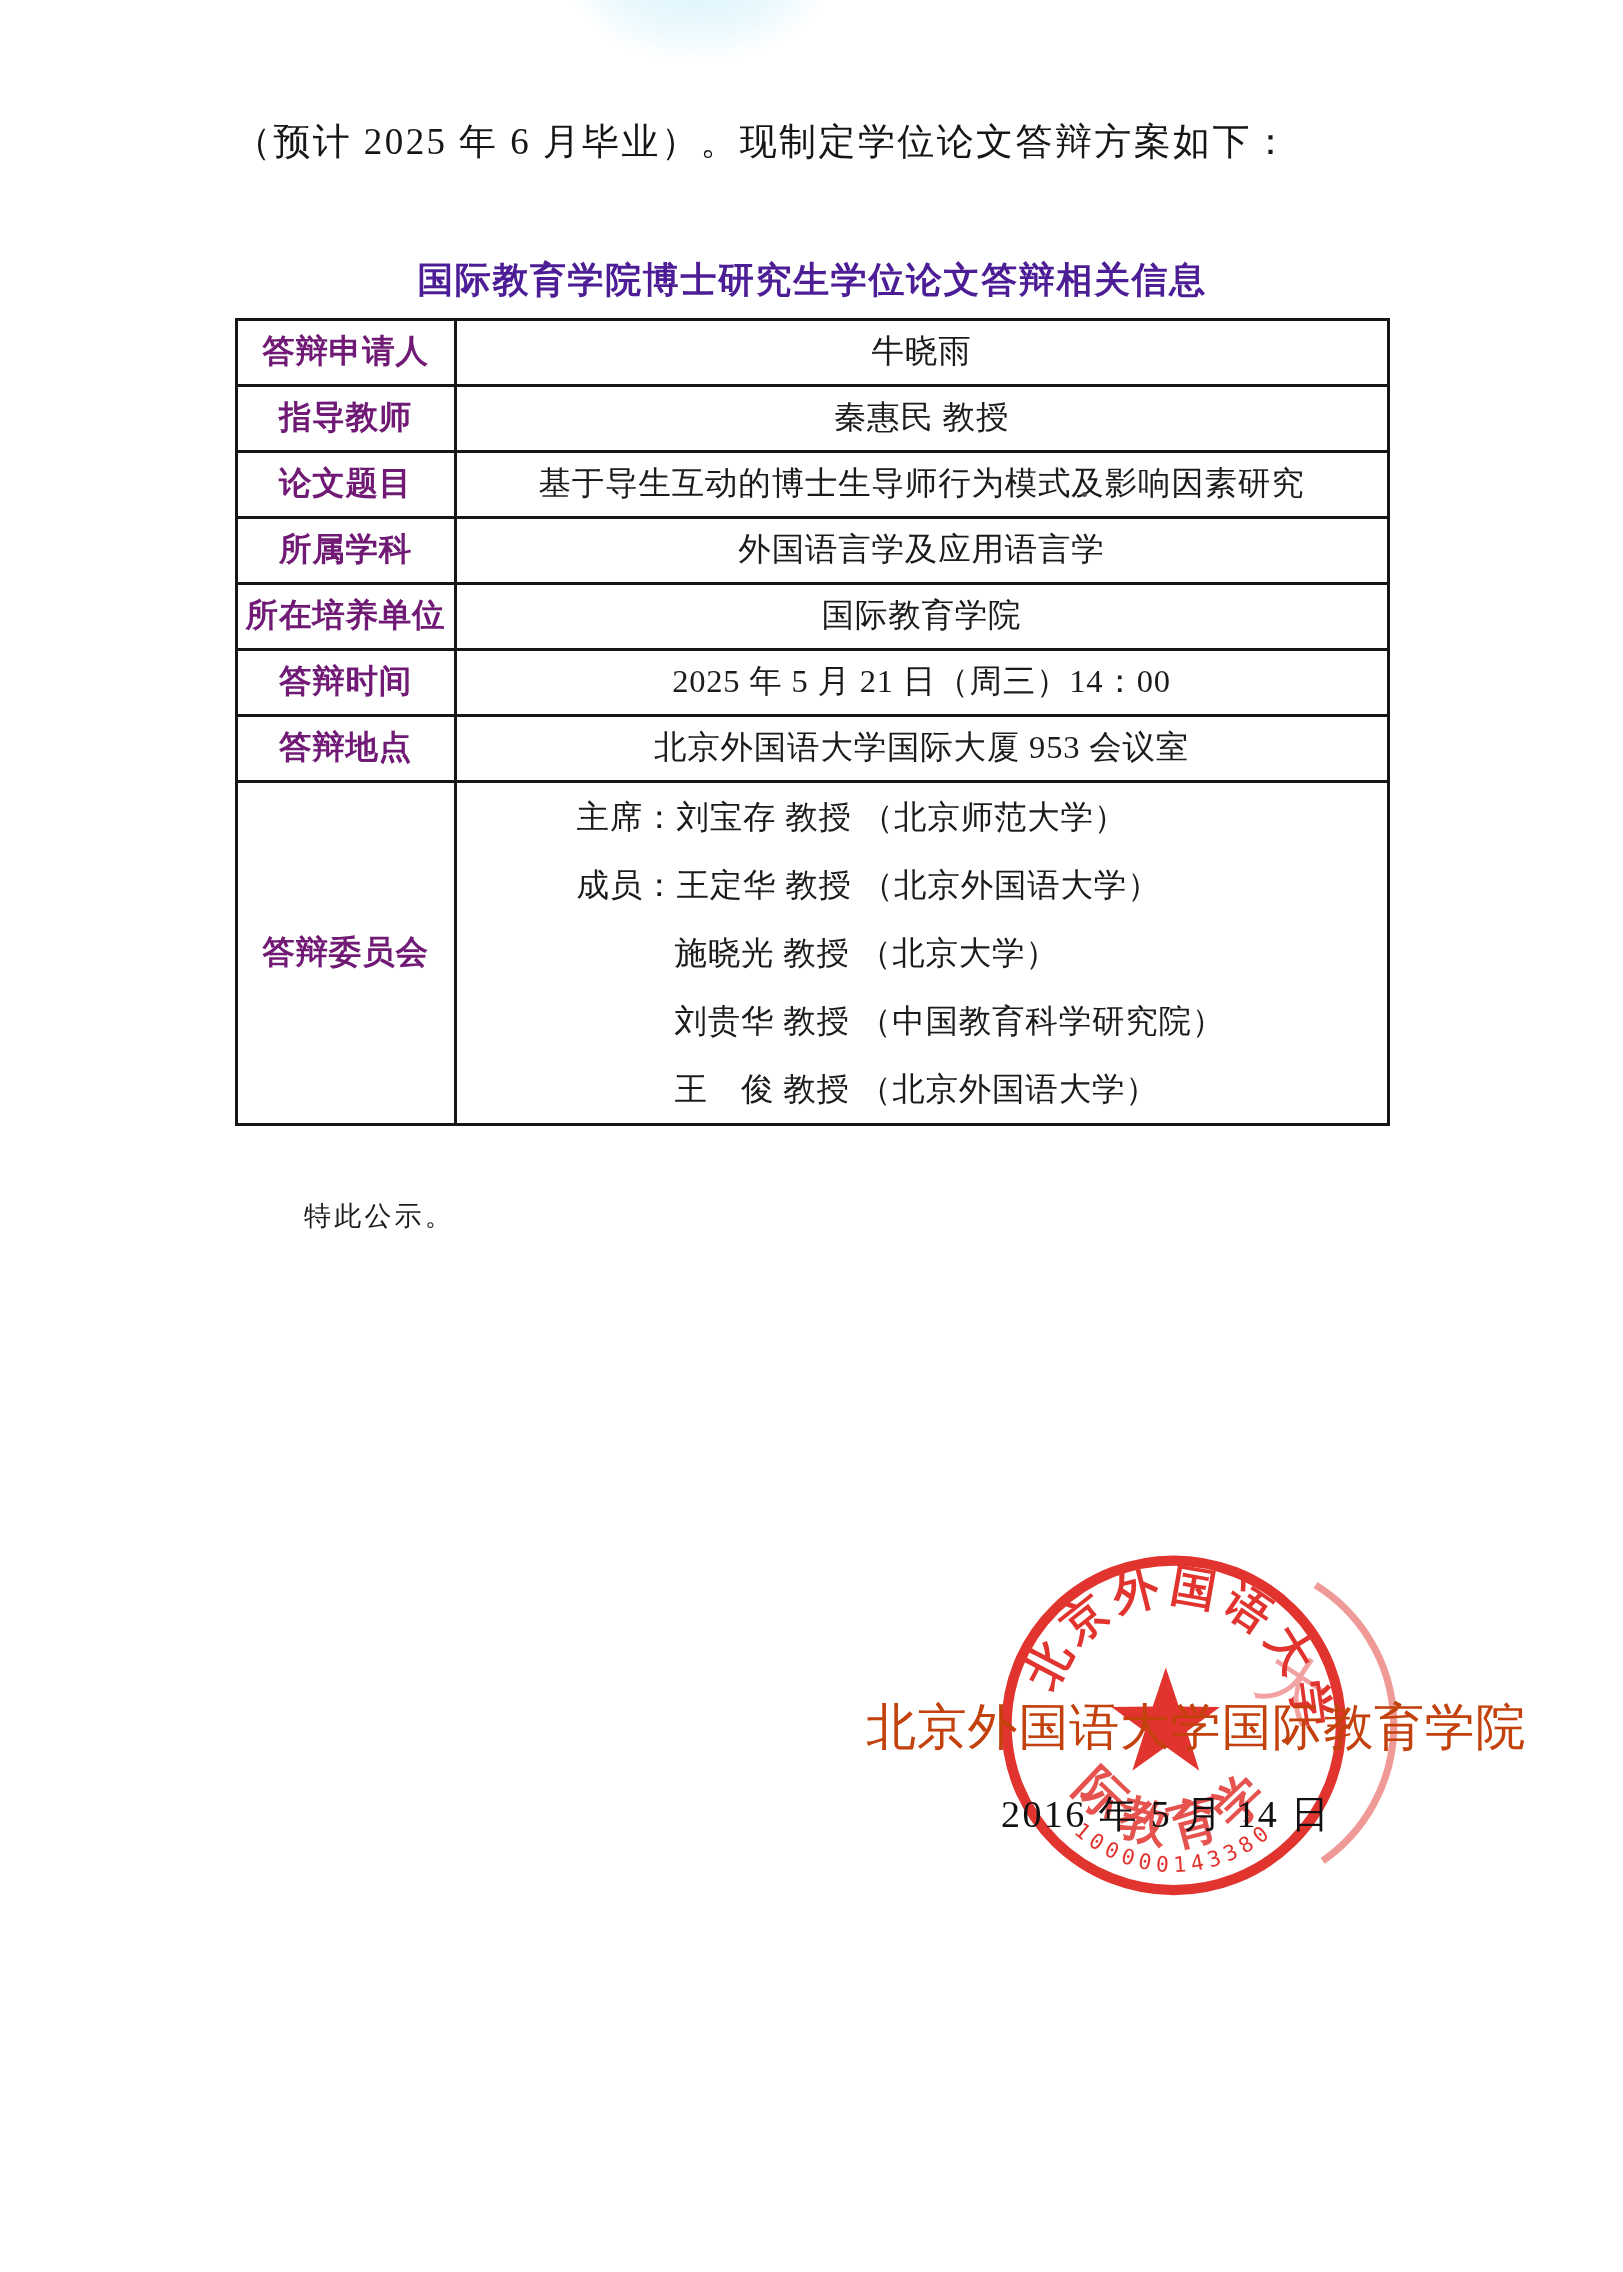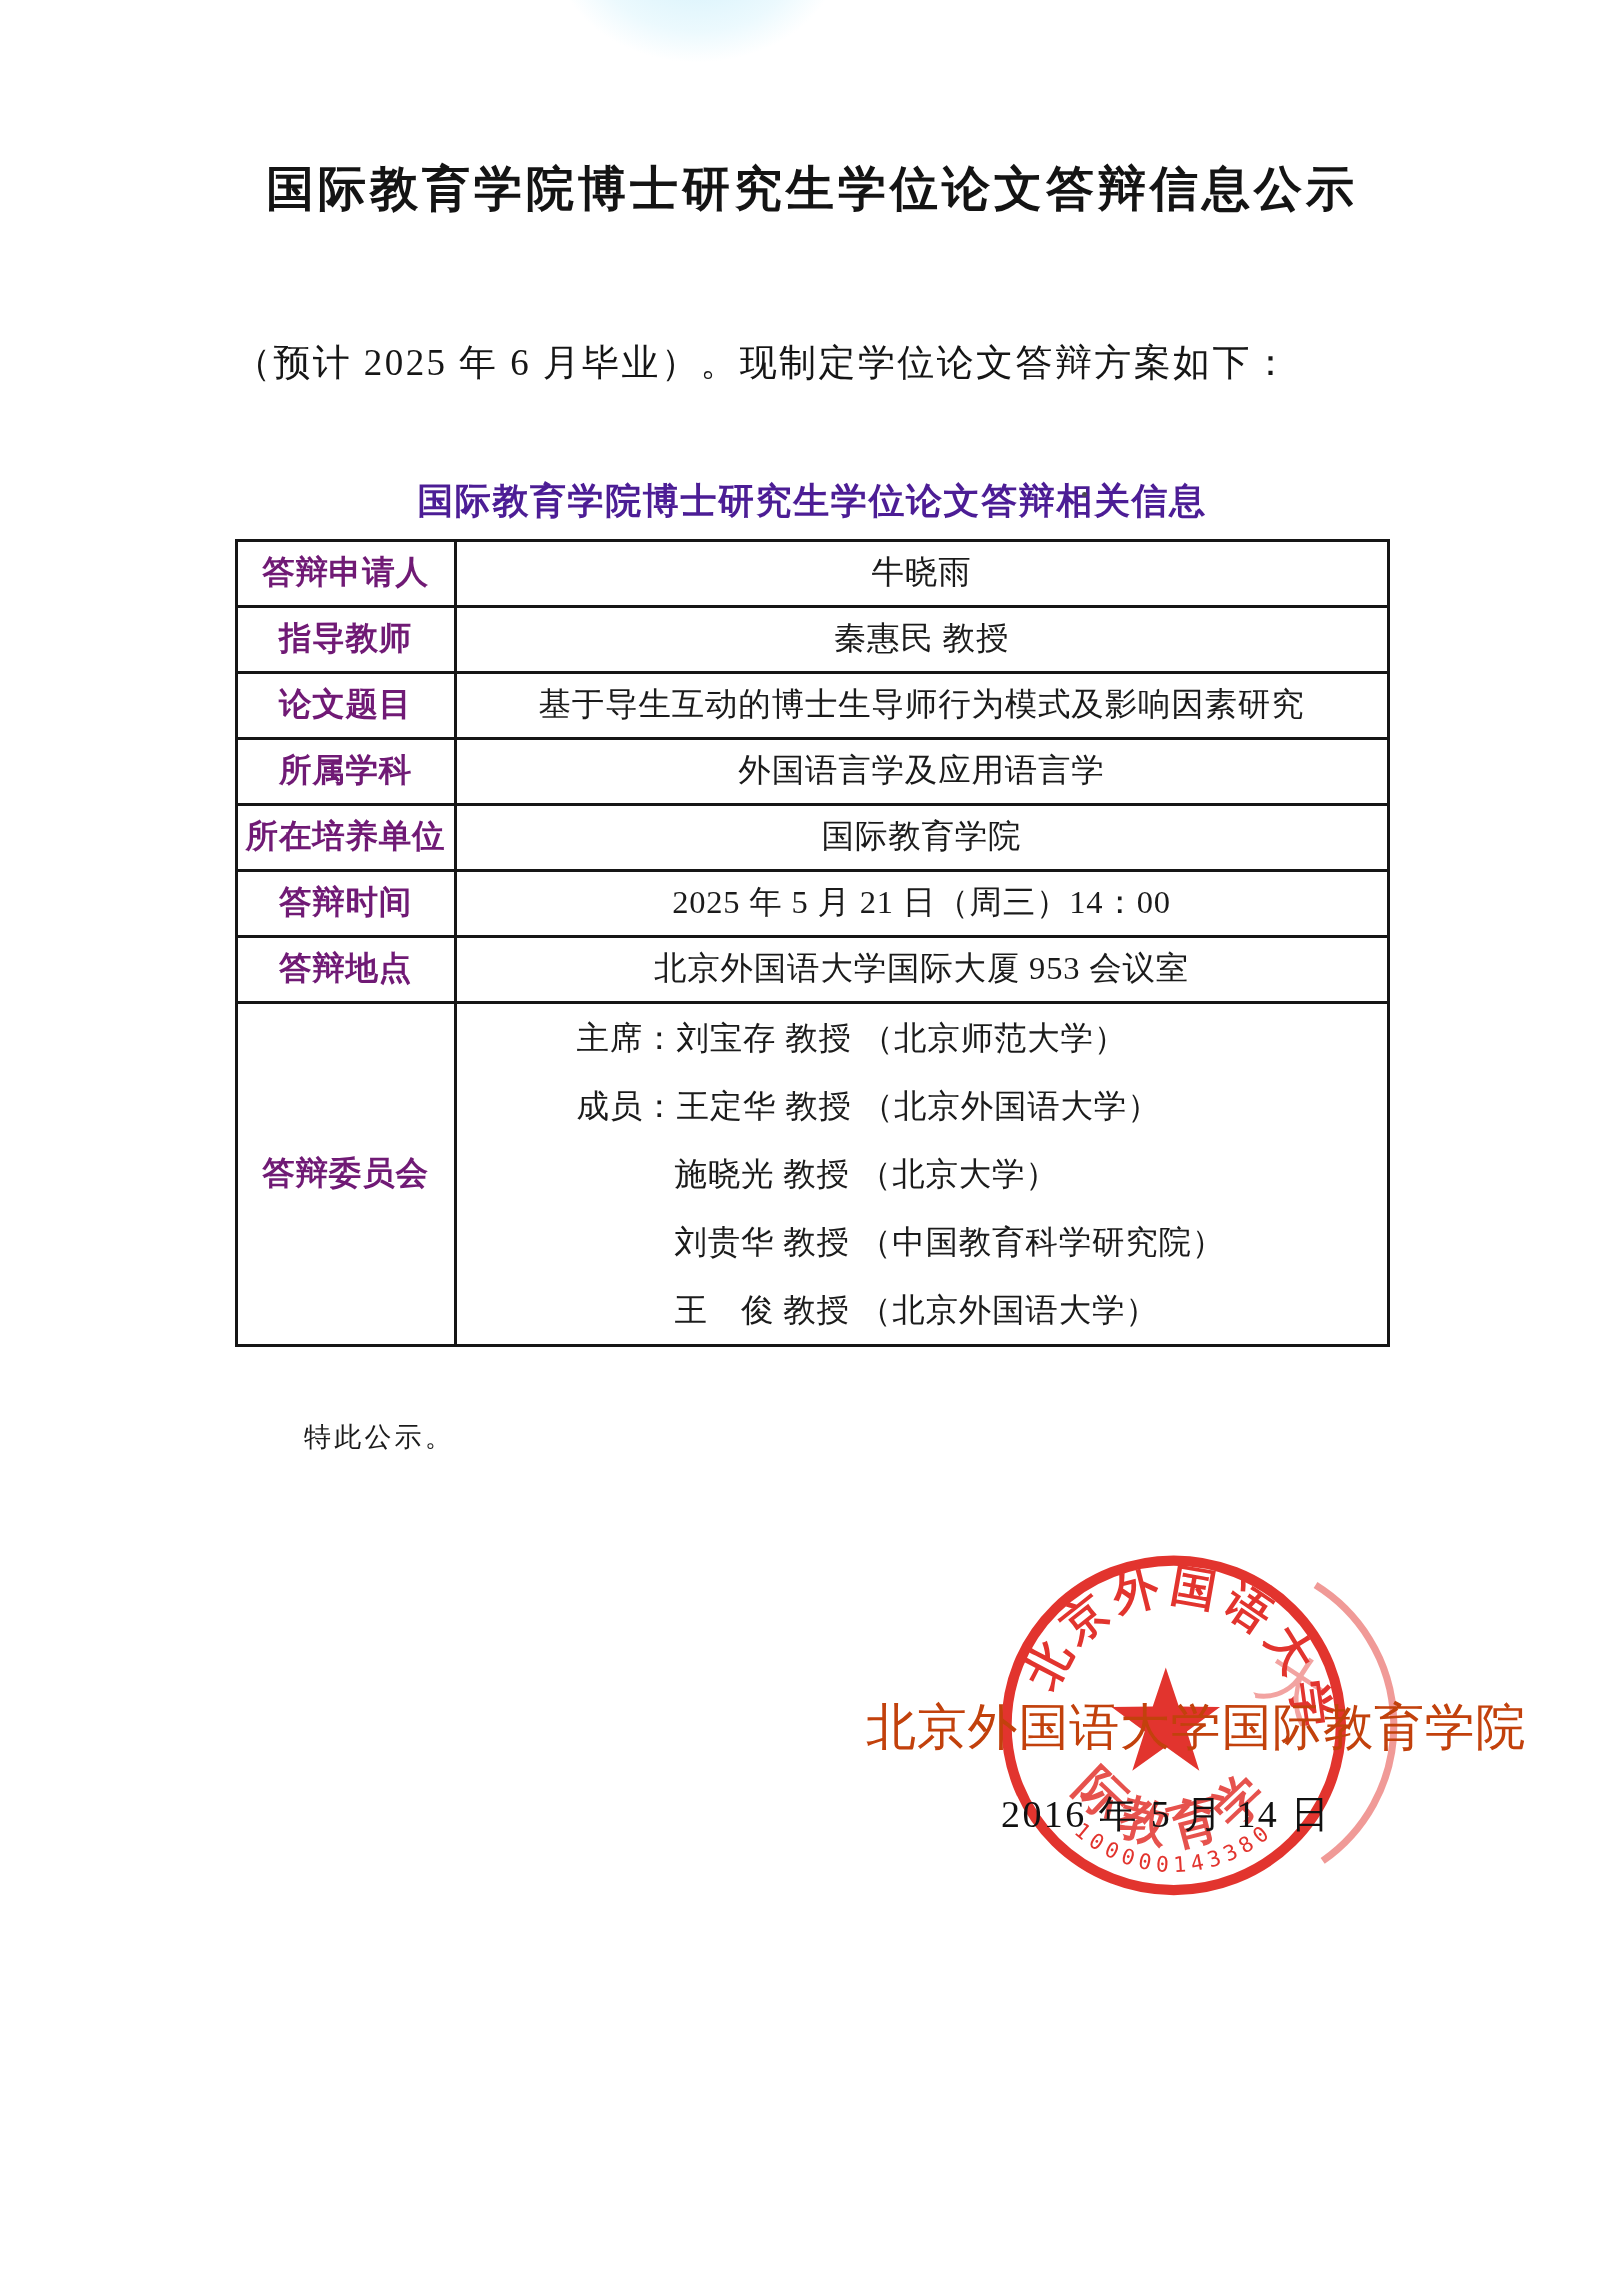--- a/index.html
+++ b/index.html
@@ -73,21 +73,20 @@
     font-size: 38px; letter-spacing: 2.4px; color: #111; white-space: nowrap;
   }
 </style>
 </head>
 <body>
 
 <div class="page">
 
   <div class="blob"></div>
 
-  <h1 class="doc-title">国际教育学院博士研究生学位论文答辩信息公示</h1>
 
   <div class="intro">
     <div class="intro-line2">（预计 2025 年 6 月毕业）。现制定学位论文答辩方案如下：</div>
   </div>
 
   <div class="stray-dot"></div>
 
   <div class="table-title">国际教育学院博士研究生学位论文答辩相关信息</div>
 
   <table class="info">

